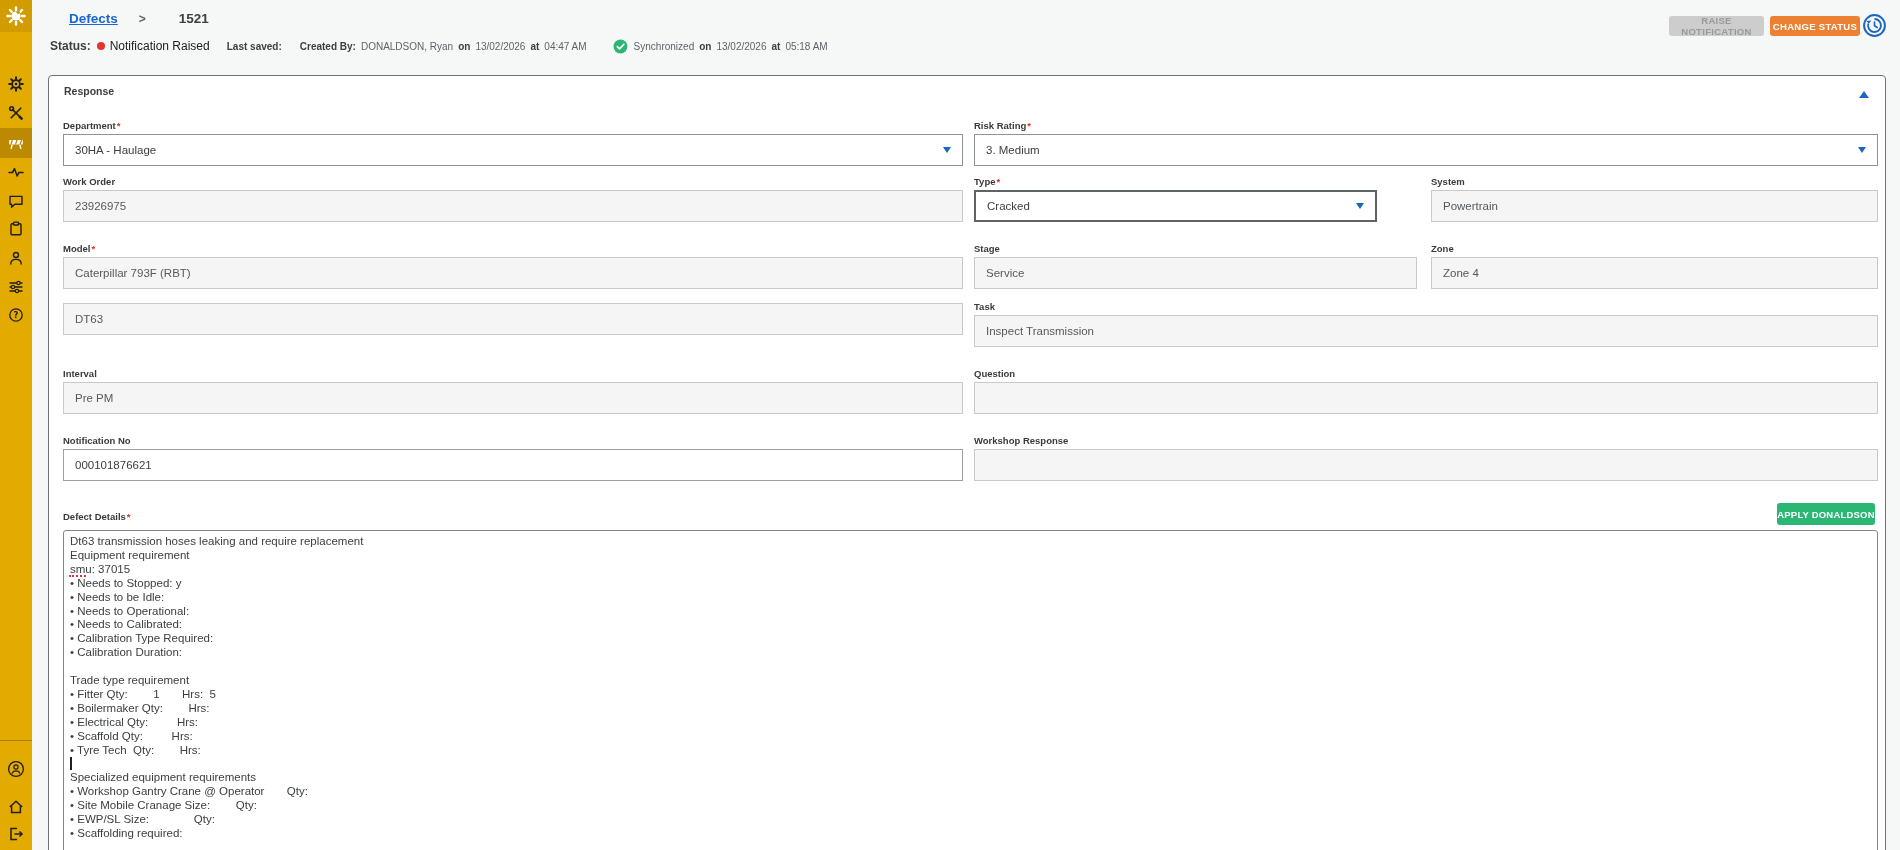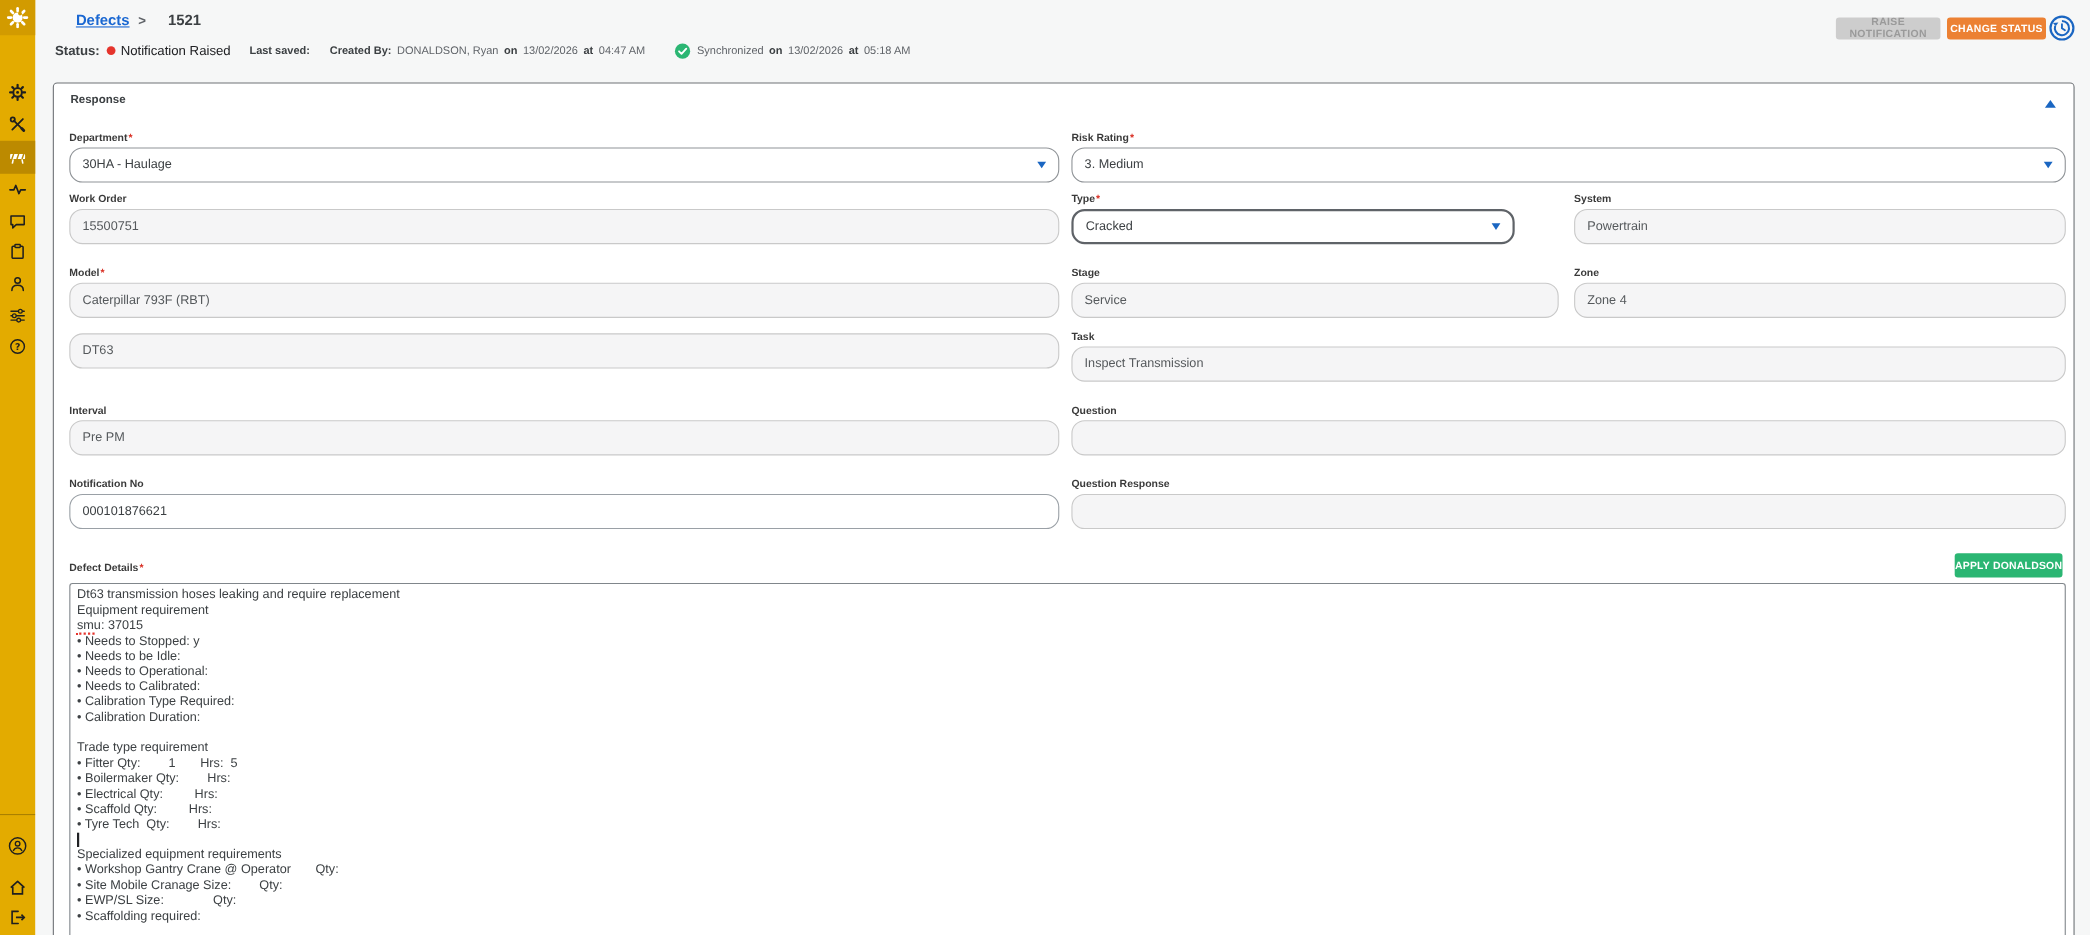--- a/index.html
+++ b/index.html
@@ -8,21 +8,21 @@
 
   
   .sidebar { position:absolute; left:0; top:0; width:32px; height:850px; background:#E3AB00; z-index:5; }
   .logo-sq { position:absolute; left:0; top:0; width:32px; height:32px; background:#D29B00;
              display:flex; align-items:center; justify-content:center; cursor:pointer; }
   .s-item { position:absolute; left:0; width:32px; height:29px; display:flex; align-items:center; justify-content:center; cursor:pointer; }
   .s-item.active { background:#BC8A00; height:30px; }
   .s-divider { position:absolute; left:0; top:740px; width:32px; height:1px; background:rgba(0,0,0,.25); }
 
   
-  .breadcrumb { position:absolute; left:69px; top:11px; display:flex; align-items:baseline; gap:8px; }
+  .breadcrumb { position:absolute; left:69px; top:11px; display:flex; align-items:baseline; gap:21px; }
   .bc-link { font-size:13.5px; font-weight:bold; color:#1967D2; text-decoration:underline; cursor:pointer; }
   .bc-sep  { font-size:12px; font-weight:bold; color:#5f6368; }
   .bc-cur  { font-size:13.5px; font-weight:bold; color:#3c4043;margin-left:12px; }
 
   .statusbar { position:absolute; left:50px; top:38px; height:16px; display:flex; align-items:center; }
   .st-label { font-size:12px; font-weight:bold; color:#3c4043; }
   .st-dot { width:8px; height:8px; border-radius:50%; background:#E5342C; margin:0 5px 0 6px; }
   .st-value { font-size:12px; color:#202124; }
   .meta-b { font-size:10px; font-weight:bold; color:#3c4043; }
   .meta-v { font-size:10px; color:#5f6368; }
@@ -41,21 +41,21 @@
   
   .card { position:absolute; left:48px; top:75px; width:1838px; height:800px;
           background:#ffffff; border:1px solid #6f7377; border-radius:4px; }
   .card-title { position:absolute; left:15px; top:9px; font-size:10.5px; font-weight:bold; color:#3c4043; }
   .collapse-ar { position:absolute; right:16px; top:15px; width:0; height:0; cursor:pointer;
                  border-left:5.5px solid transparent; border-right:5.5px solid transparent; border-bottom:7px solid #1A66C2; }
 
   .fgroup { position:absolute; }
   .f-label { font-size:9.5px; font-weight:bold; color:#3a3a3a; height:12px; line-height:12px; }
   .req { color:#D93025; margin-left:1px; }
-  .fbox { margin-top:2px; height:32px; border-radius:12px; display:flex; align-items:center;
+  .fbox { margin-top:2px; height:32px; border-radius:0; display:flex; align-items:center;
           padding:0 11px; font-size:11.5px; color:#4a4a4a; background:#fff; }
   .ro { background:#f5f5f6; border:1px solid #c9c9c9; color:#55595c; cursor:default; }
   .dd { background:#fff; border:1px solid #8f9397; justify-content:space-between; color:#3c4043; cursor:pointer; }
   .dd.strong { border:2px solid #5f6368; }
   .ed { background:#fff; border:1px solid #9aa0a6; color:#3c4043; }
   .caret-dn { width:0; height:0; border-left:4.5px solid transparent; border-right:4.5px solid transparent;
               border-top:6px solid #1A66C2; }
 
   .apply-btn { position:absolute; top:427px; right:10px; width:98px; height:22px; background:#2BB673;
                color:#fff; border:none; border-radius:3px; font-family:inherit; font-size:9.5px;
@@ -288,21 +288,21 @@
     <div class="f-label"><span>Risk Rating</span><span class="req">*</span></div>
     <div class="fbox dd">
       <span>3. Medium</span>
       <span class="caret-dn"></span>
     </div>
   </div>
 
   <div class="fgroup" style="left:14px; top:100px; width:900px">
     <div class="f-label"><span>Work Order</span></div>
     <div class="fbox ro">
-        <span>15500751</span>
+        <span>23926975</span>
       </div>
   </div>
   <div class="fgroup" style="left:925px; top:100px; width:403px">
     <div class="f-label"><span>Type</span><span class="req">*</span></div>
     <div class="fbox dd strong">
       <span>Cracked</span>
       <span class="caret-dn"></span>
     </div>
   </div>
   <div class="fgroup" style="left:1382px; top:100px; width:447px">
@@ -356,21 +356,21 @@
       </div>
   </div>
 
   <div class="fgroup" style="left:14px; top:359px; width:900px">
     <div class="f-label"><span>Notification No</span></div>
     <div class="fbox ed">
         <span>000101876621</span>
       </div>
   </div>
   <div class="fgroup" style="left:925px; top:359px; width:904px">
-    <div class="f-label"><span>Question Response</span></div>
+    <div class="f-label"><span>Workshop Response</span></div>
     <div class="fbox ro">
         <span></span>
       </div>
   </div>
 
   <div class="fgroup" style="left:14px; top:435px;">
     <div class="f-label"><span>Defect Details</span><span class="req">*</span></div>
   </div>
   <button class="apply-btn">APPLY DONALDSON</button>
 

